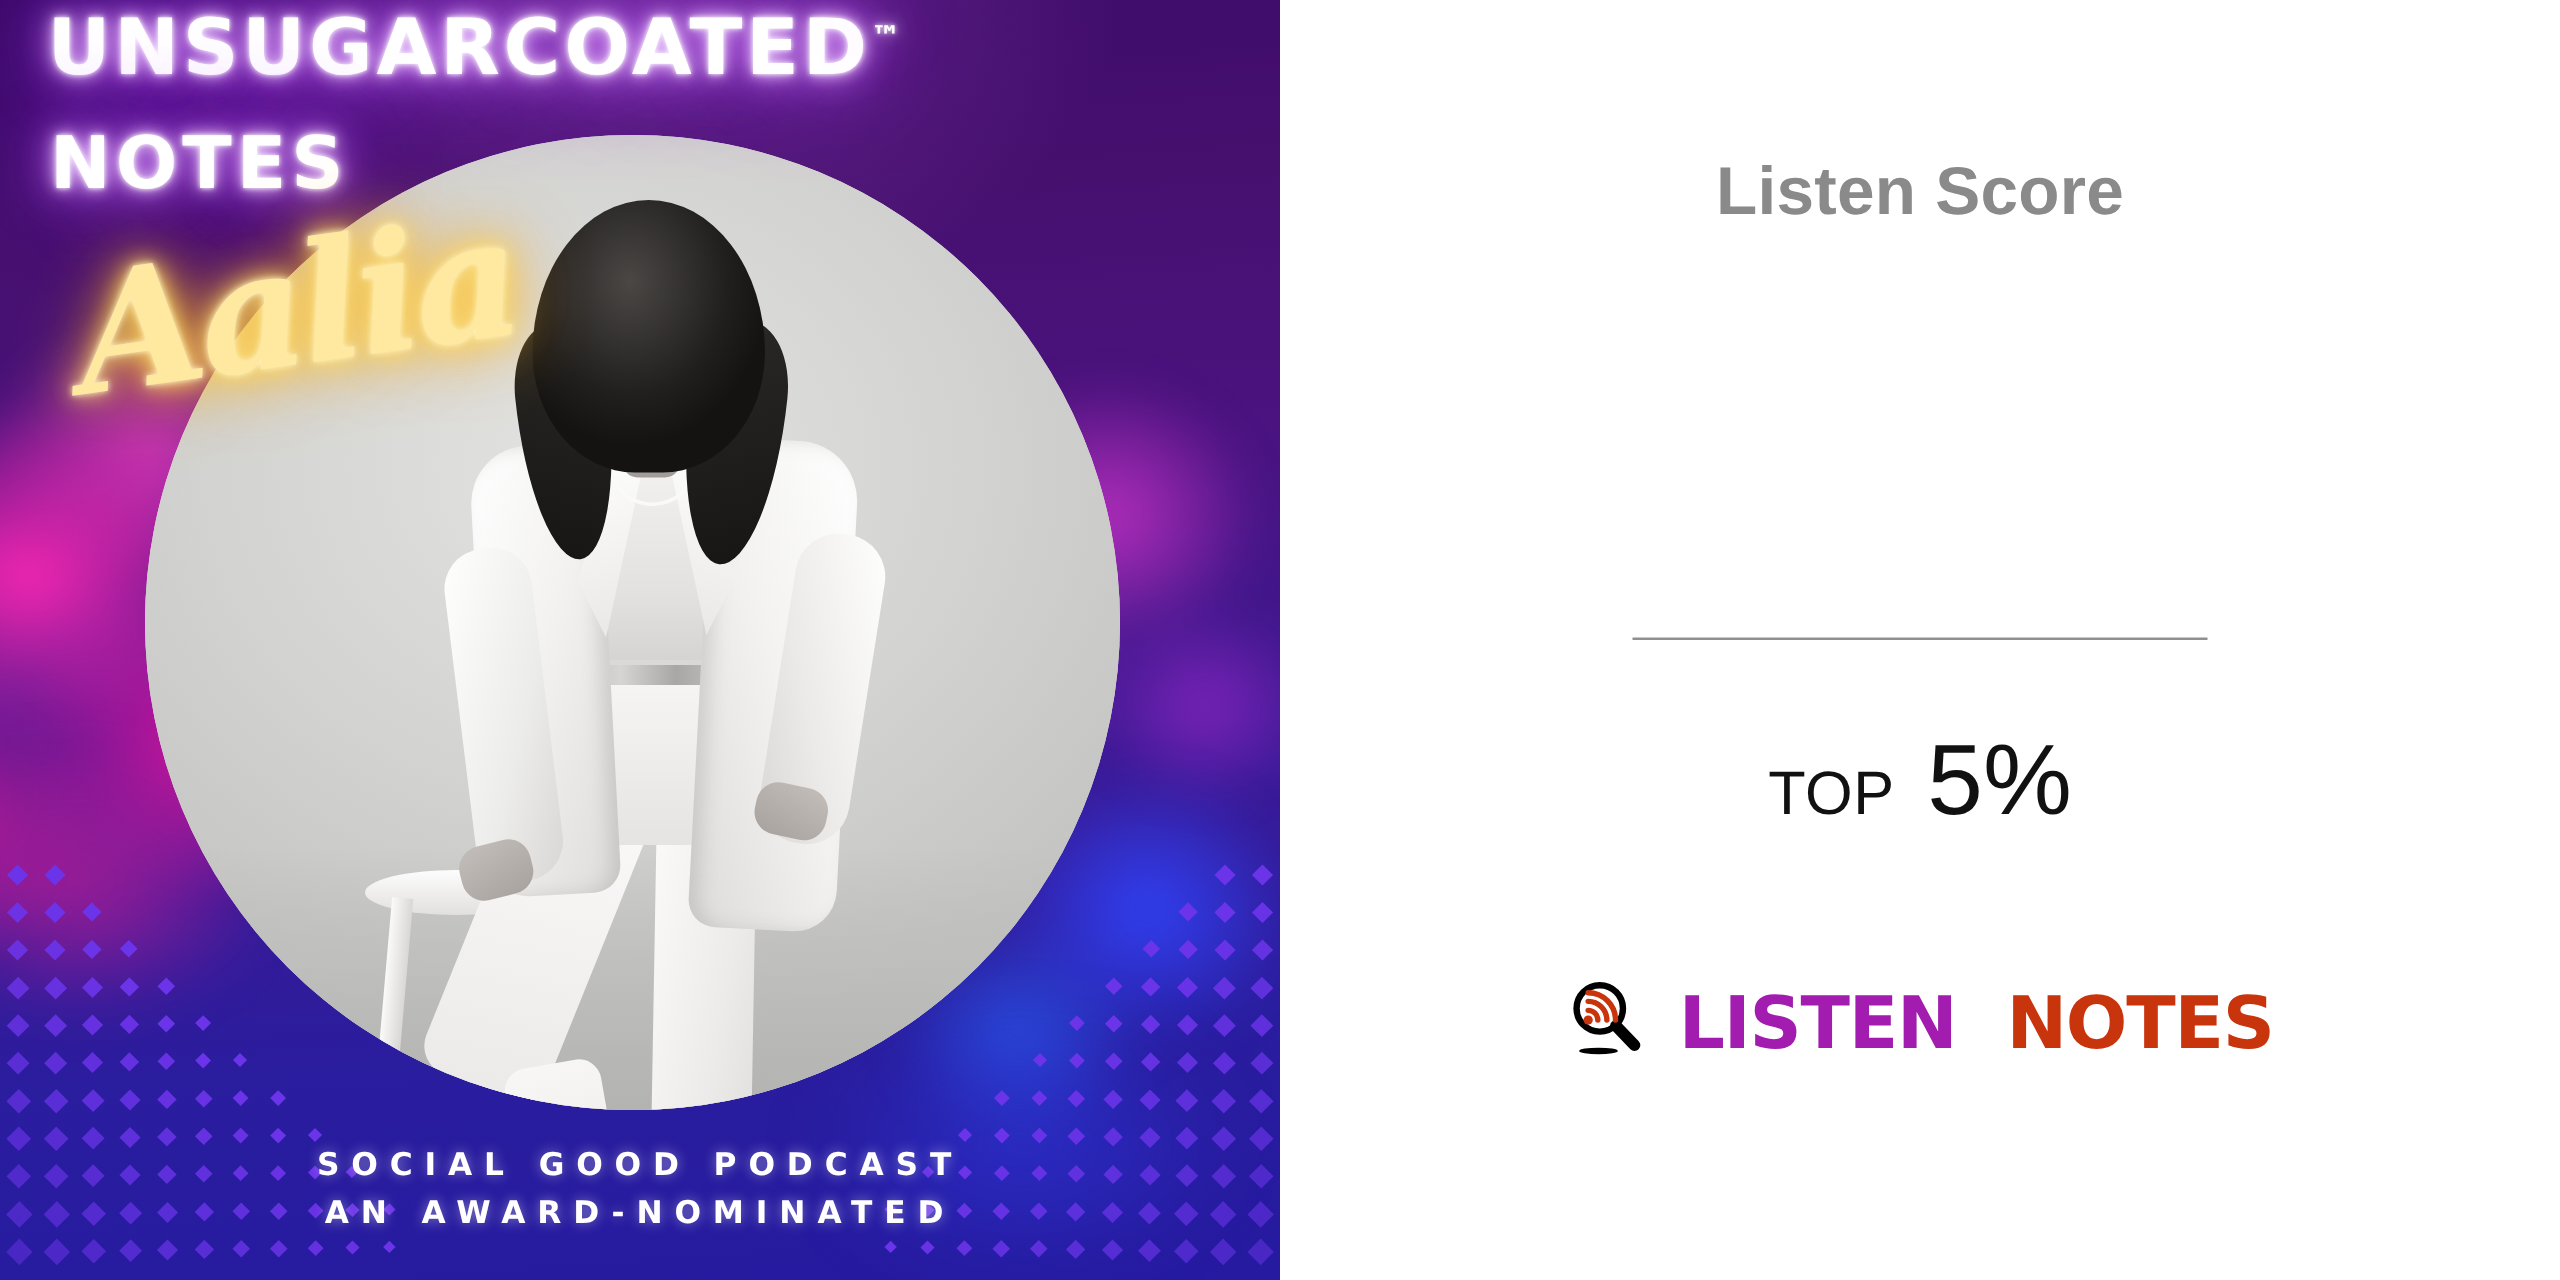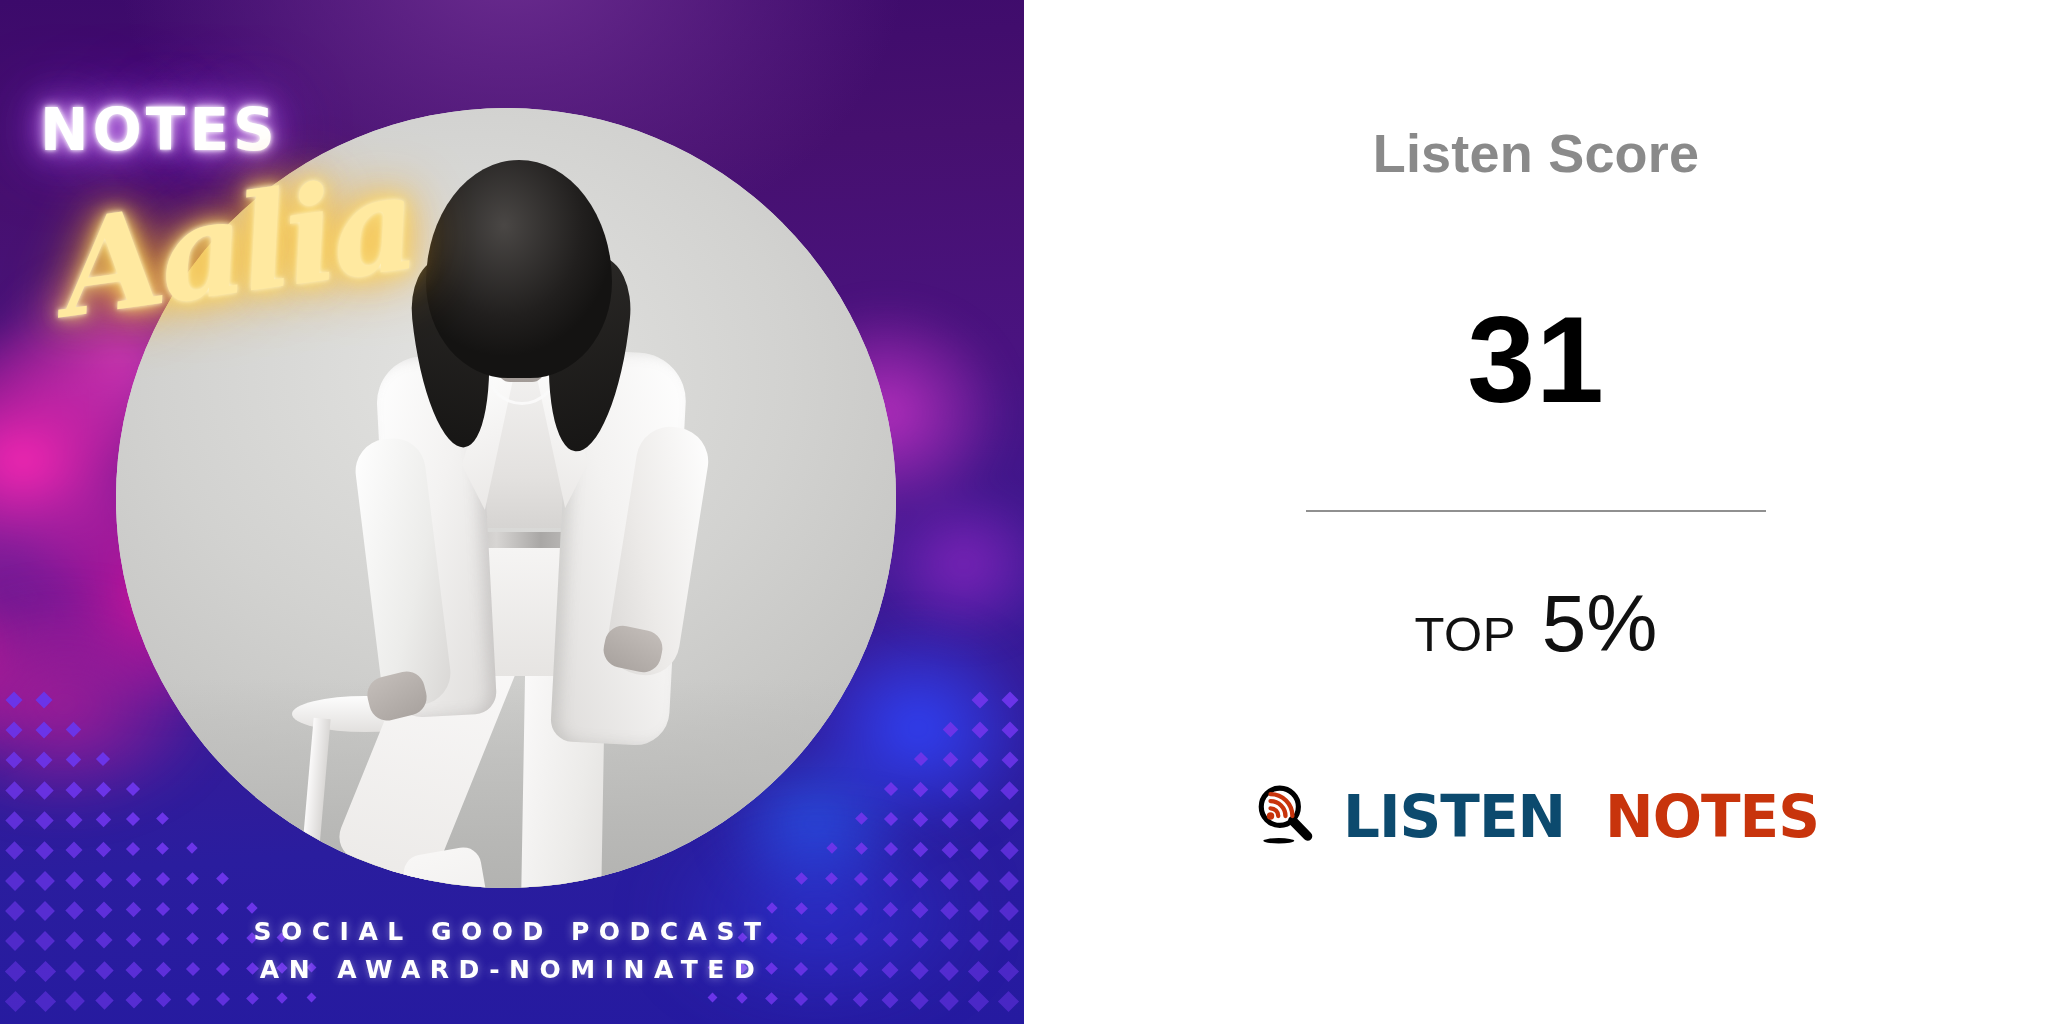--- a/index.html
+++ b/index.html
@@ -416,21 +416,21 @@
     justify-content: center;
     gap: 24px;
   }
   .ln-word {
     font-family: "DejaVu Sans", sans-serif;
     font-weight: 700;
     font-size: 58px;
     letter-spacing: -1px;
     line-height: 1;
   }
-  .ln-listen { color: #0c4a6e; }
+  .ln-listen { color: #a21caf; }
   .ln-notes  { color: #c8340c; margin-left: 16px; }
 </style>
 </head>
 <body>
 
 <div class="page">
 
   <div class="cover">
     <div class="cover-bg"></div>
     <div class="smoke-pink"></div>
@@ -621,36 +621,36 @@
       <div class="fig fig-hand-l"></div>
       <div class="fig fig-hand-r"></div>
       <div class="fig fig-neck"></div>
       <div class="fig fig-necklace"></div>
       <div class="fig fig-hair-l"></div>
       <div class="fig fig-hair-r"></div>
       <div class="fig fig-face"></div>
       <div class="fig fig-hair"></div>
     </div>
 
+    <div class="neon-title"><span>UNSUGARCOATED</span><span class="tm">™</span></div>
 
     <div class="neon-with">NOTES</div>
 
     <div class="neon-script">Aalia</div>
 
     <div class="tagline">
       <div>SOCIAL GOOD PODCAST</div>
       <div>AN AWARD-NOMINATED</div>
     </div>
   </div>
 
   <div class="score-panel">
 
     <div class="score-label">Listen Score</div>
 
-    <div class="score-value">31</div>
 
     <div class="score-divider"></div>
 
     <div class="rank-row">
       <span class="rank-top">TOP</span>
       <span class="rank-pct">5%</span>
     </div>
 
     <div class="ln-logo">
       <span>

